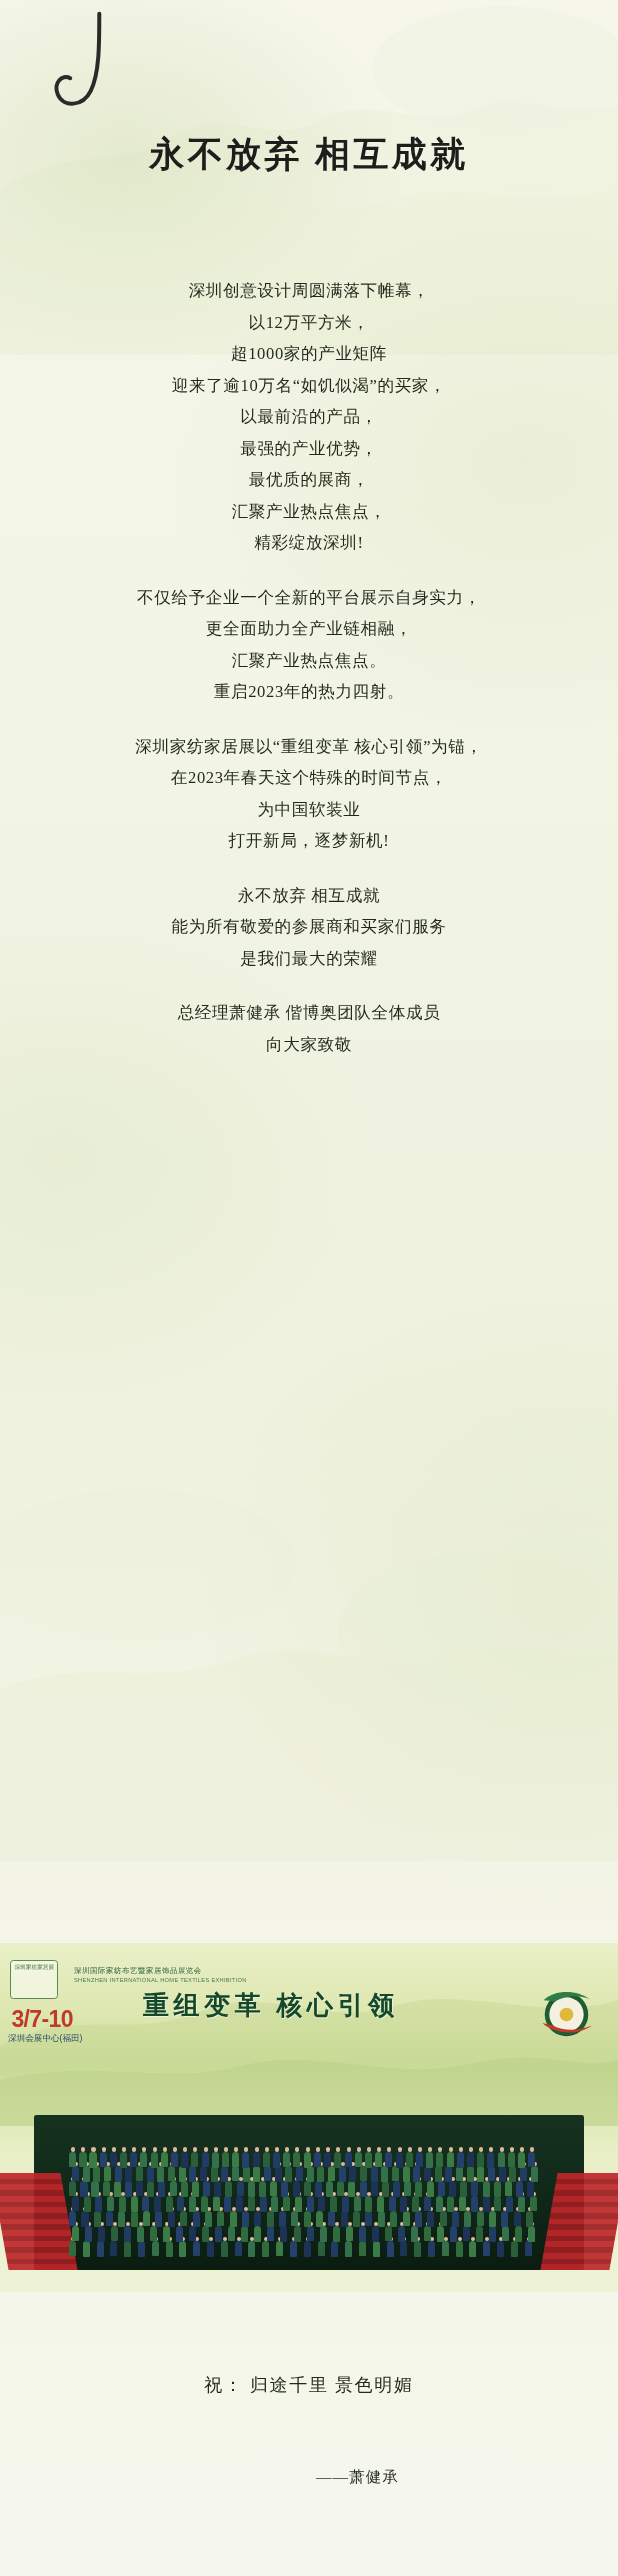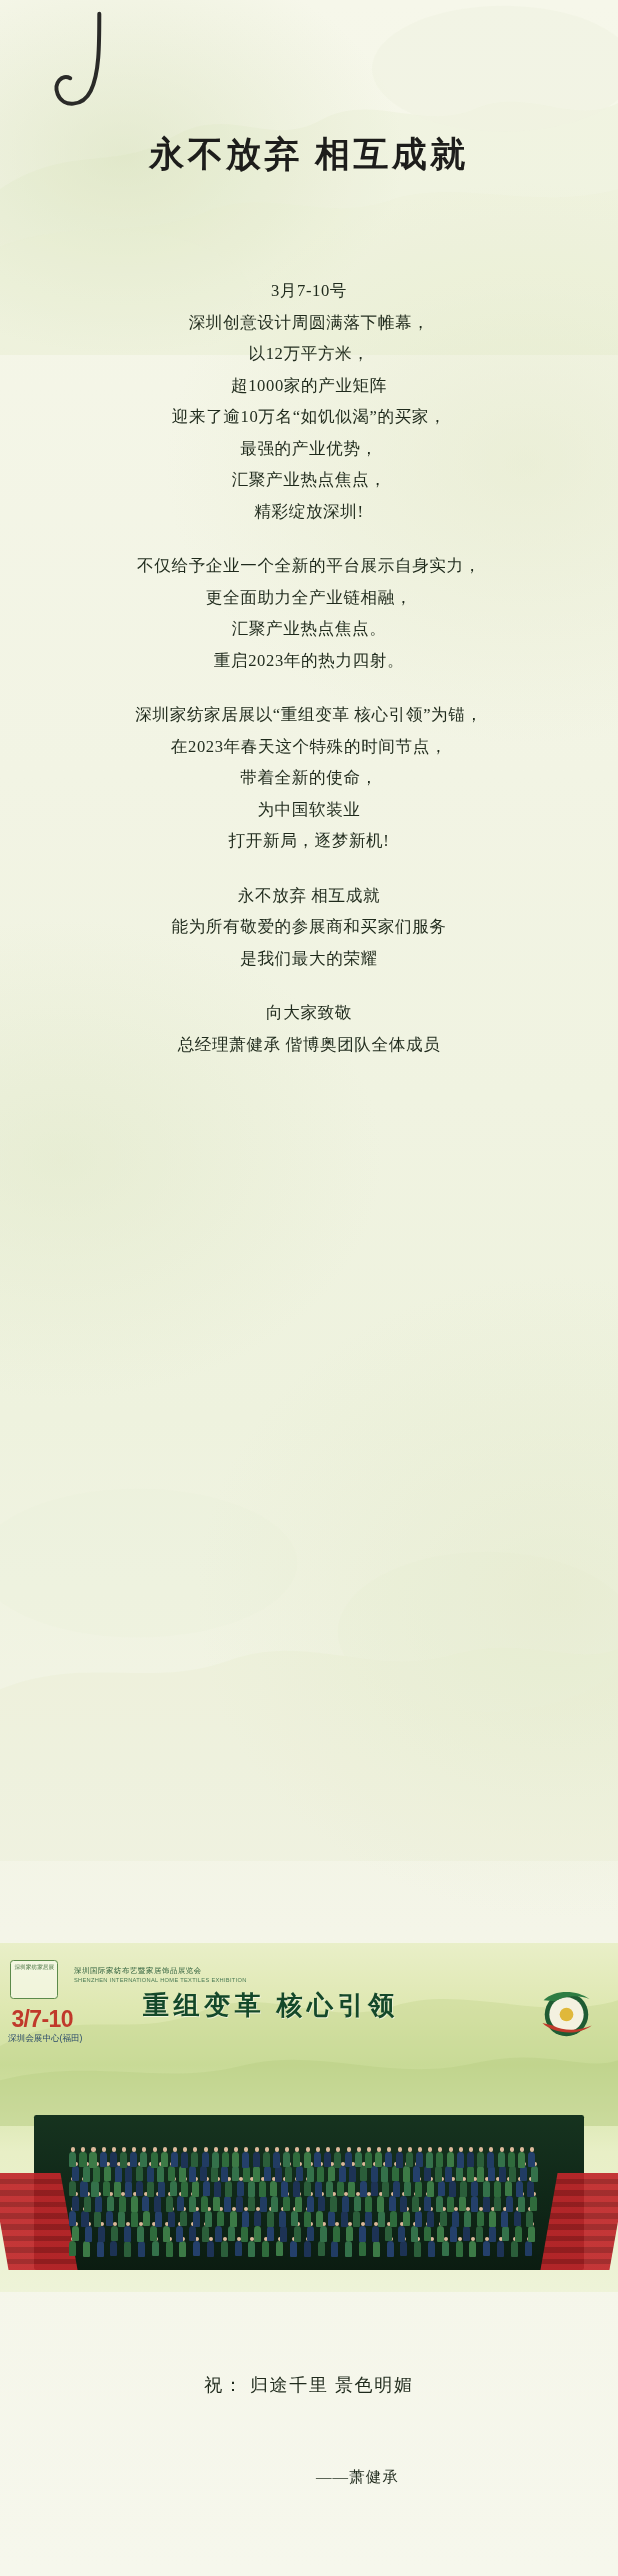--- a/index.html
+++ b/index.html
@@ -267,46 +267,46 @@
   <ellipse cx="850" cy="300" rx="260" ry="140" fill="#e1e9c9" opacity="0.4"></ellipse>
 </svg>
 
 <svg class="hook" viewBox="0 0 110 200">
   <path d="M95,5 C95,60 95,110 80,140 C66,168 32,170 22,146 C14,126 30,110 44,118" stroke="#2a2a28" stroke-width="7" fill="none" stroke-linecap="round"></path>
 </svg>
 
 <div class="title">永不放弃 相互成就</div>
 
 <div class="body-text">
-    <p>3月7-10号</p>
     <p>深圳创意设计周圆满落下帷幕，</p>
     <p>以12万平方米，</p>
     <p>超1000家的产业矩阵</p>
     <p>迎来了逾10万名“如饥似渴”的买家，</p>
+    <p>以最前沿的产品，</p>
     <p>最强的产业优势，</p>
+    <p>最优质的展商，</p>
     <p>汇聚产业热点焦点，</p>
     <p>精彩绽放深圳!</p>
     <p class="blank"></p>
     <p>不仅给予企业一个全新的平台展示自身实力，</p>
     <p>更全面助力全产业链相融，</p>
     <p>汇聚产业热点焦点。</p>
     <p>重启2023年的热力四射。</p>
     <p class="blank"></p>
     <p>深圳家纺家居展以“重组变革 核心引领”为锚，</p>
     <p>在2023年春天这个特殊的时间节点，</p>
-    <p>带着全新的使命，</p>
     <p>为中国软装业</p>
     <p>打开新局，逐梦新机!</p>
     <p class="blank"></p>
     <p>永不放弃 相互成就</p>
     <p>能为所有敬爱的参展商和买家们服务</p>
     <p>是我们最大的荣耀</p>
     <p class="blank"></p>
+    <p>总经理萧健承 偕博奥团队全体成员</p>
     <p>向大家致敬</p>
-    <p>总经理萧健承 偕博奥团队全体成员</p>
   </div>
 
 <div class="banner">
   <div class="banner-sky"></div>
   <svg class="banner-hills" viewBox="0 0 1080 320" preserveAspectRatio="none">
     <path d="M0,180 C130,110 230,170 350,120 C470,70 560,150 690,110 C810,72 950,140 1080,100 L1080,320 L0,320 Z" fill="#b9ce82" opacity="0.55"></path>
     <path d="M0,240 C160,200 280,250 420,215 C560,180 680,245 830,210 C950,182 1020,225 1080,205 L1080,320 L0,320 Z" fill="#a8c26f" opacity="0.5"></path>
   </svg>
 
   <div class="banner-logo">

